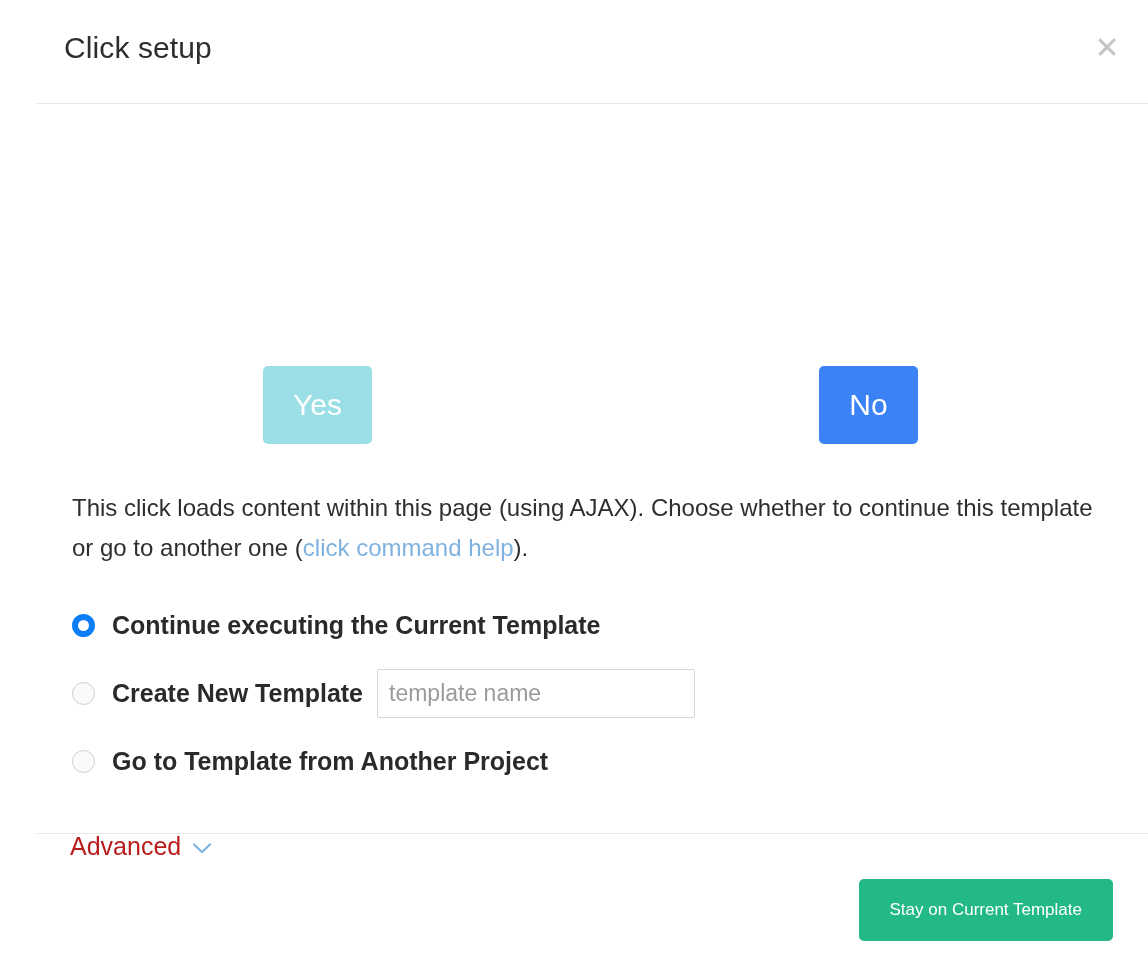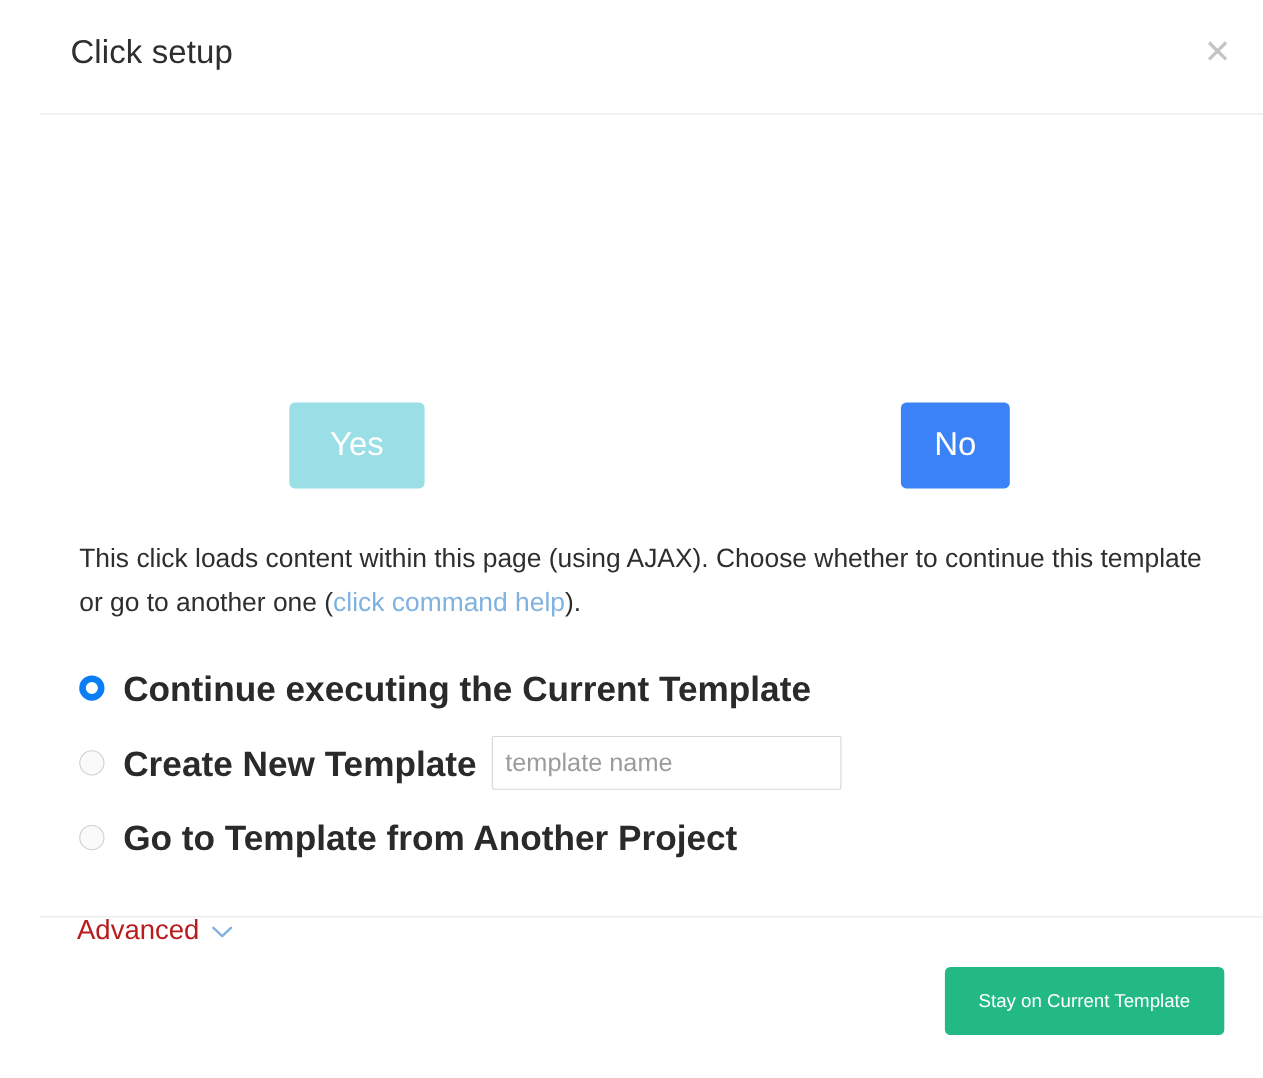--- a/index.html
+++ b/index.html
@@ -134,21 +134,21 @@
     font-family: "Liberation Sans", sans-serif;
     font-size: 30px;
     font-weight: 400;
     line-height: 78px;
     padding: 0;
     cursor: pointer;
     text-align: center;
   }
   .btn-yes {
     left: 227px;
-    width: 123px;
+    width: 109px;
     background: #9adee6;
   }
   .btn-no {
     left: 783px;
     width: 99px;
     background: #3b82f6;
   }
 
   
   .explain {
@@ -191,21 +191,21 @@
   }
   .radio-mark.off {
     border: 1px solid #cfcfcf;
     background: #fafafa;
   }
   .radio-mark.on {
     border: 6px solid #0b7ef7;
     background: #ffffff;
   }
   .radio-label {
-    font-size: 32px;
+    font-size: 25px;
     font-weight: 700;
     color: #2a2a2a;
     line-height: 1;
     white-space: nowrap;
     text-align: right;
   }
   .template-input {
     margin-left: 14px;
     width: 318px;
     height: 49px;

